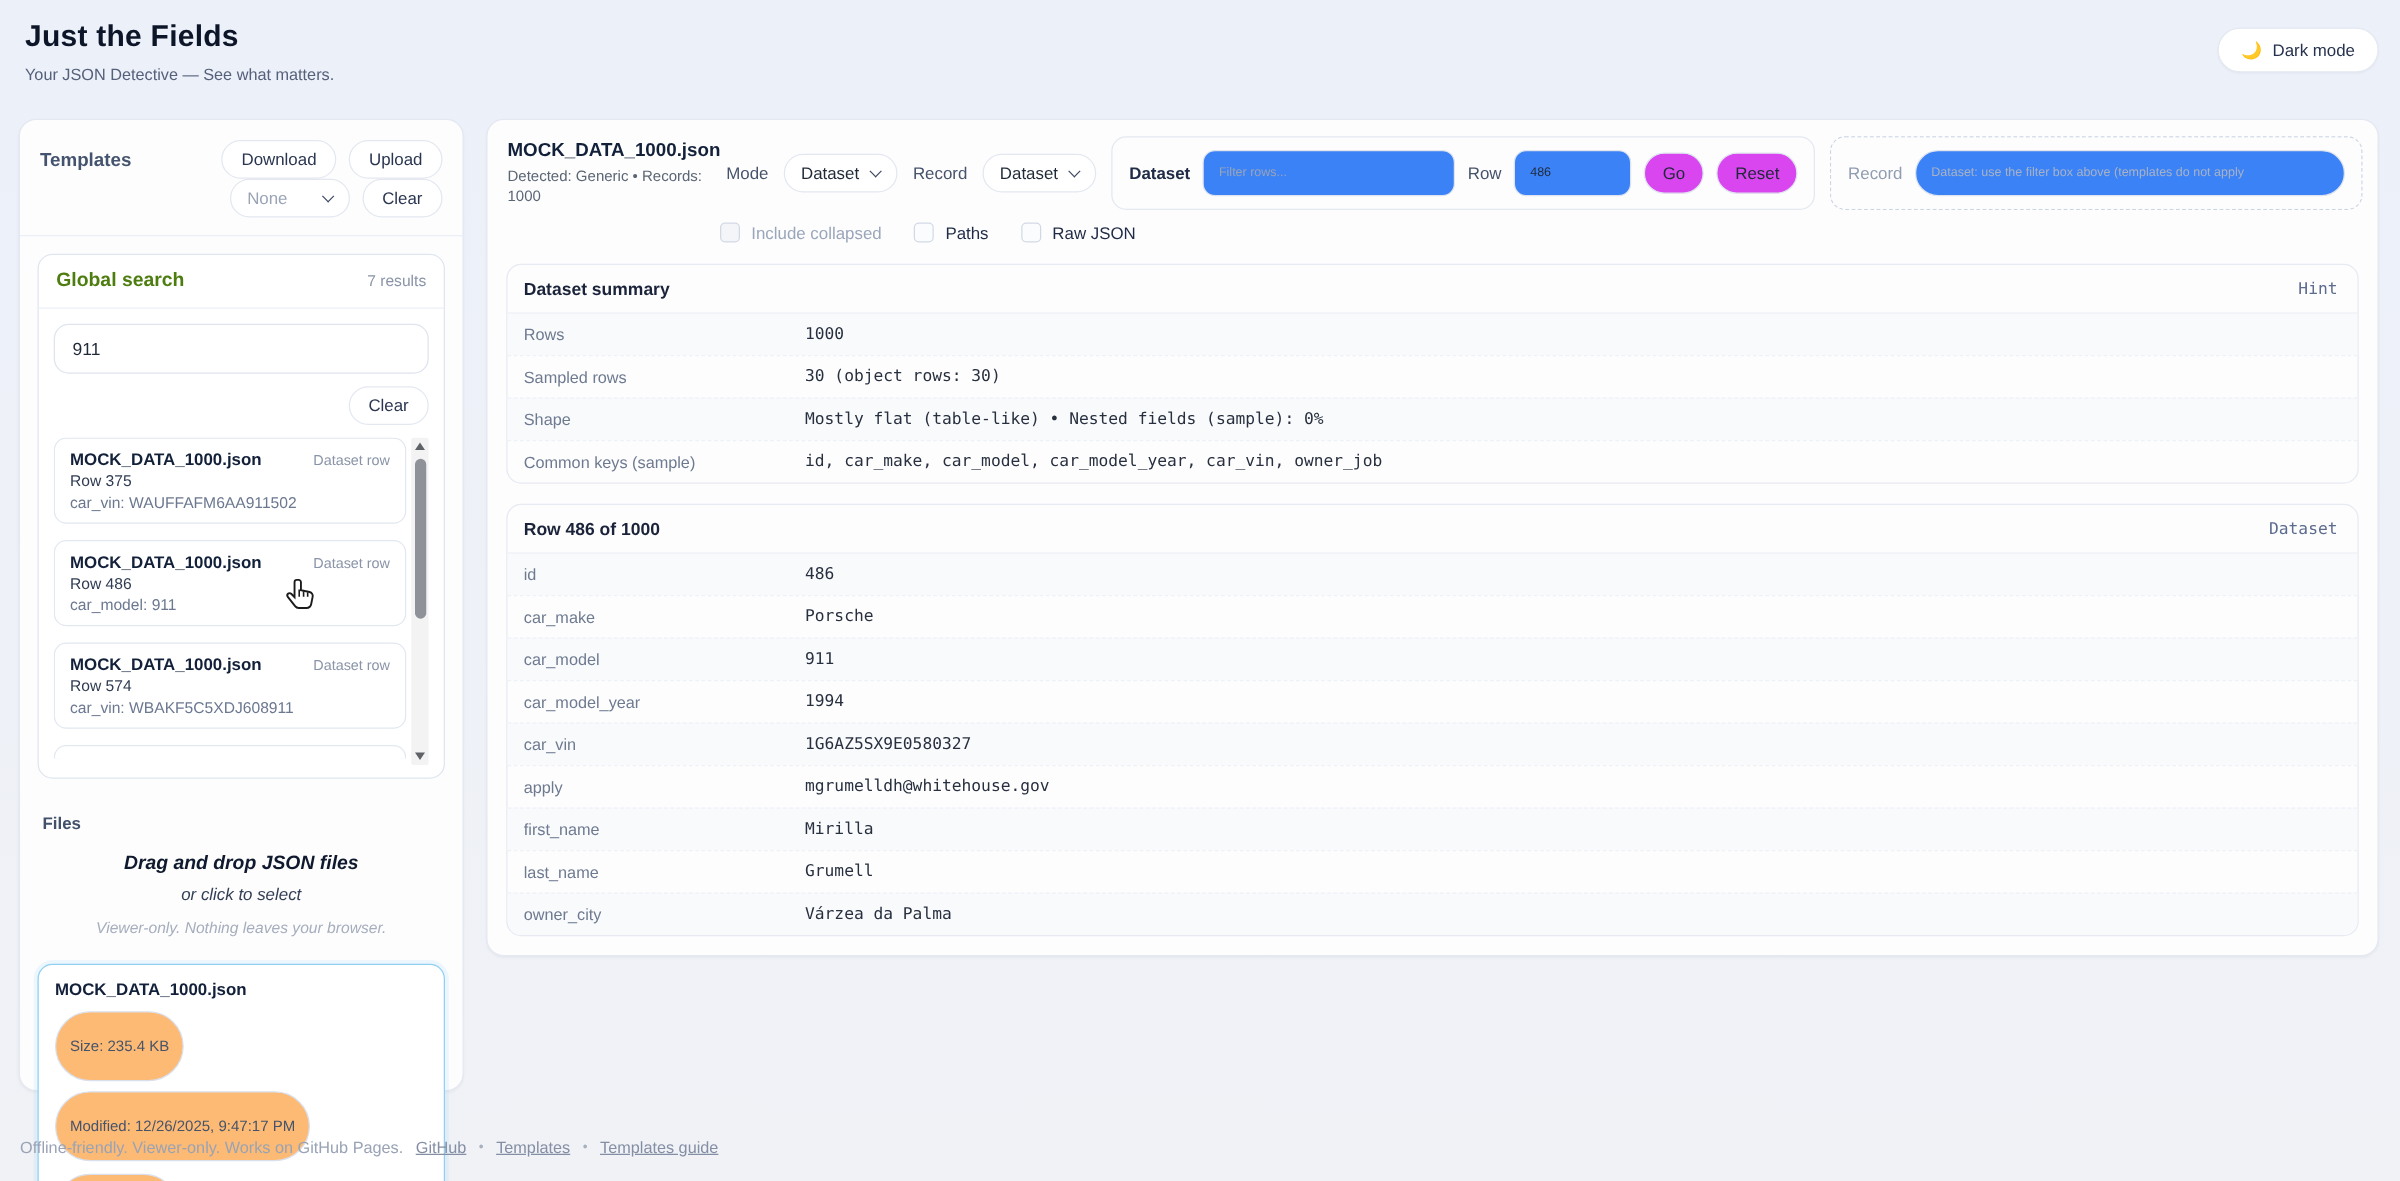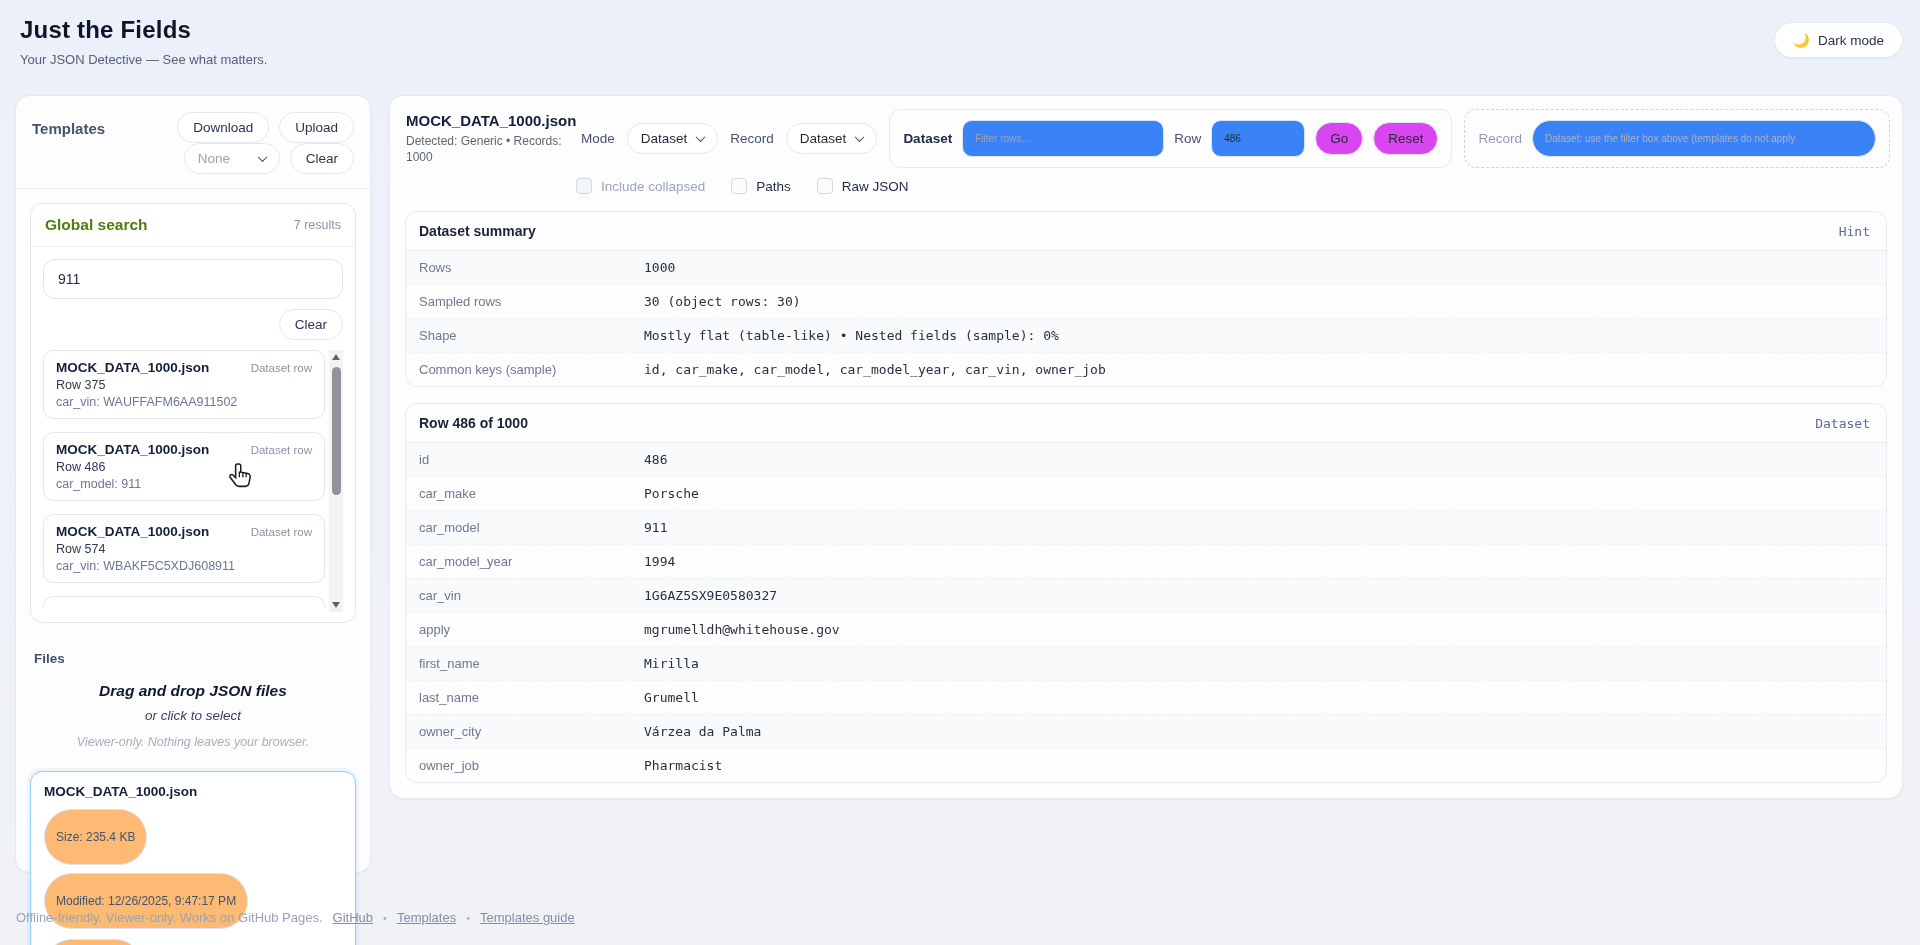--- a/index.html
+++ b/index.html
@@ -357,24 +357,20 @@
           <span class="kv-val mono">Mirilla</span>
         </div>
         <div class="kv-row">
           <span class="kv-key">last_name</span>
           <span class="kv-val mono">Grumell</span>
         </div>
         <div class="kv-row">
           <span class="kv-key">owner_city</span>
           <span class="kv-val mono">Várzea da Palma</span>
         </div>
-        <div class="kv-row">
-          <span class="kv-key">owner_job</span>
-          <span class="kv-val mono">Pharmacist</span>
-        </div>
       </div>
     </div>
   </div>
 </div>
 
 <div class="footer">
   <span>Offline-friendly. Viewer-only. Works on GitHub Pages.</span>
   <a>GitHub</a>
   <span class="dot">•</span>
   <a>Templates</a>

